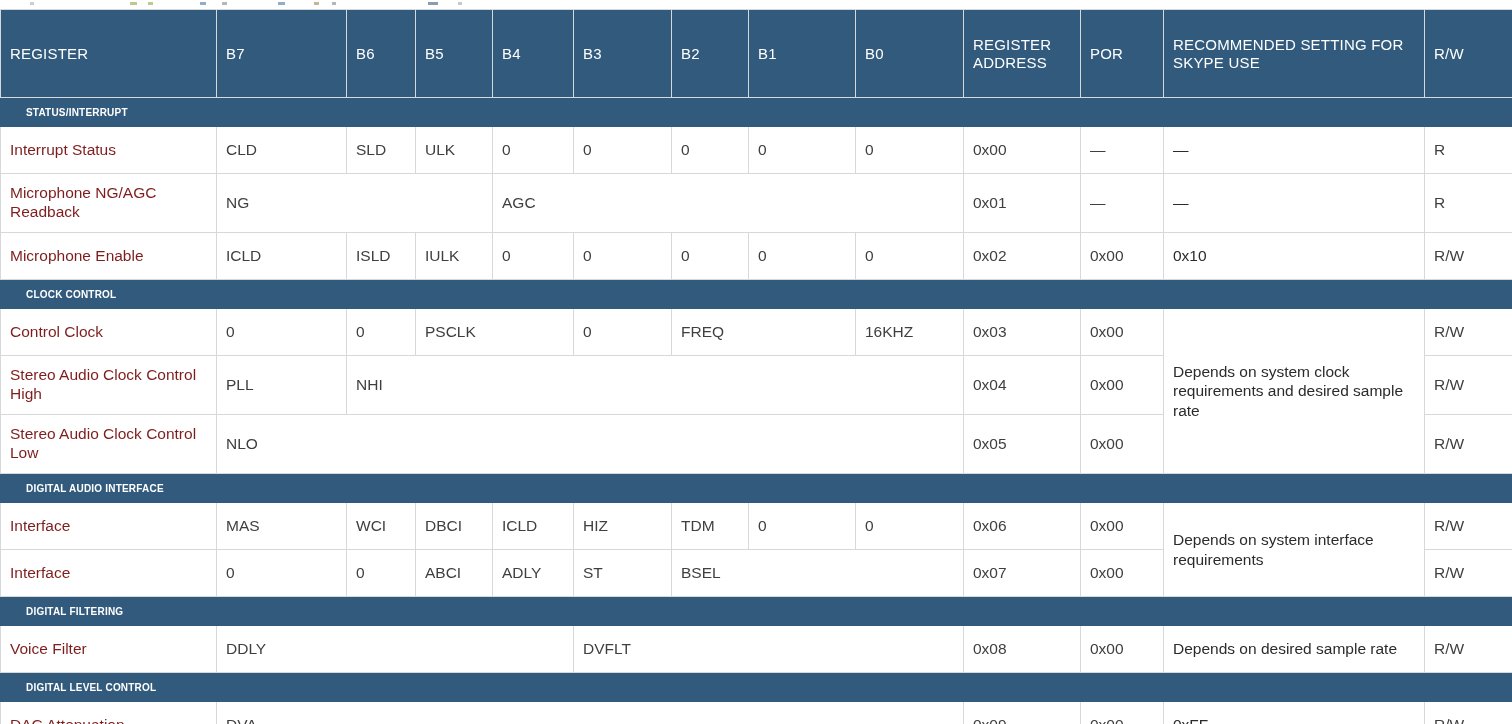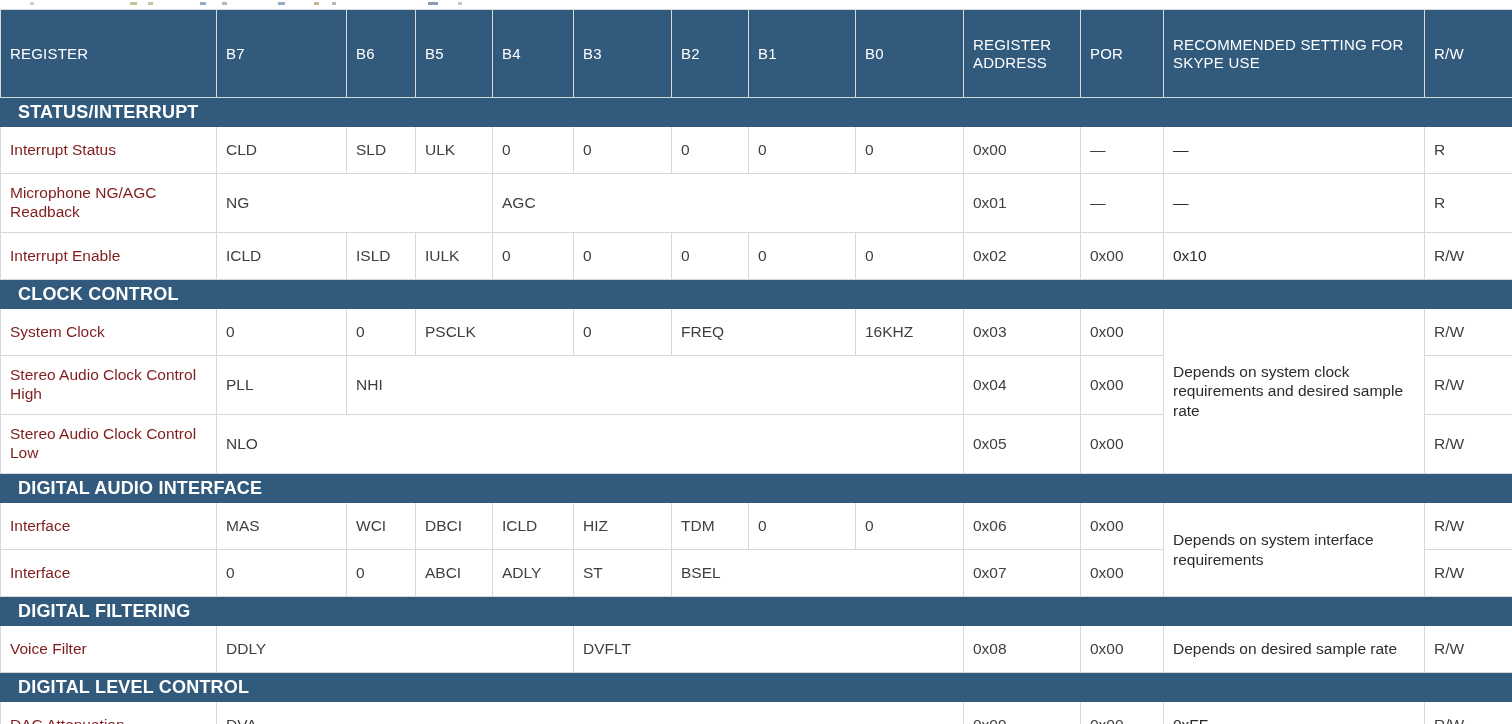--- a/index.html
+++ b/index.html
@@ -57,24 +57,24 @@
     vertical-align: middle;
     padding: 4px 9px;
   }
   thead th.last { border-right: 1px solid #315a7d; }
   thead th.wrap { white-space: normal; }
   
   tr.section td {
     background: #315a7d;
     color: #ffffff;
     font-weight: bold;
-    font-size: 18px;
+    font-size: 10px;
     letter-spacing: .2px;
     height: 29px;
-    padding: 0 17px;
+    padding: 0 25px;
     border: 1px solid #315a7d;
   }
   
   tr.data td { background: #ffffff; }
   td.reg-name { color: #7f1d1d; line-height: 1.22; }
   td.rec { font-weight: bold; color: #2b2b2b; line-height: 1.26; }
   td.rw { color: #3f3f3f; }
   td.val { color: #3f3f3f; }
   .h1r { height: 47px; }
   .h2r { height: 59px; margin-left: 16px; }
@@ -154,39 +154,39 @@
         <tr class="data h2r">
           <td class="reg-name">Microphone NG/AGC Readback</td>
           <td class="val" colspan="3">NG</td>
           <td class="val" colspan="5">AGC</td>
           <td class="val">0x01</td>
           <td class="val">—</td>
           <td class="rec">—</td>
           <td class="rw">R</td>
         </tr>
         <tr class="data h1r">
-          <td class="reg-name">Interrupt Enable</td>
+          <td class="reg-name">Microphone Enable</td>
           <td class="val">ICLD</td>
           <td class="val">ISLD</td>
           <td class="val">IULK</td>
           <td class="val">0</td>
           <td class="val">0</td>
           <td class="val">0</td>
           <td class="val">0</td>
           <td class="val">0</td>
           <td class="val">0x02</td>
           <td class="val">0x00</td>
           <td class="rec">0x10</td>
           <td class="rw">R/W</td>
         </tr>
         <tr class="section">
           <td colspan="13">CLOCK CONTROL</td>
         </tr>
         <tr class="data h1r">
-          <td class="reg-name">System Clock</td>
+          <td class="reg-name">Control Clock</td>
           <td class="val" colspan="1">0</td>
           <td class="val" colspan="1">0</td>
           <td class="val" colspan="2">PSCLK</td>
           <td class="val" colspan="1">0</td>
           <td class="val" colspan="2">FREQ</td>
           <td class="val" colspan="1">16KHZ</td>
           <td class="val">0x03</td>
           <td class="val">0x00</td>
           <td class="rec" rowspan="3">Depends on system clock requirements and desired sample rate</td>
           <td class="rw">R/W</td>

